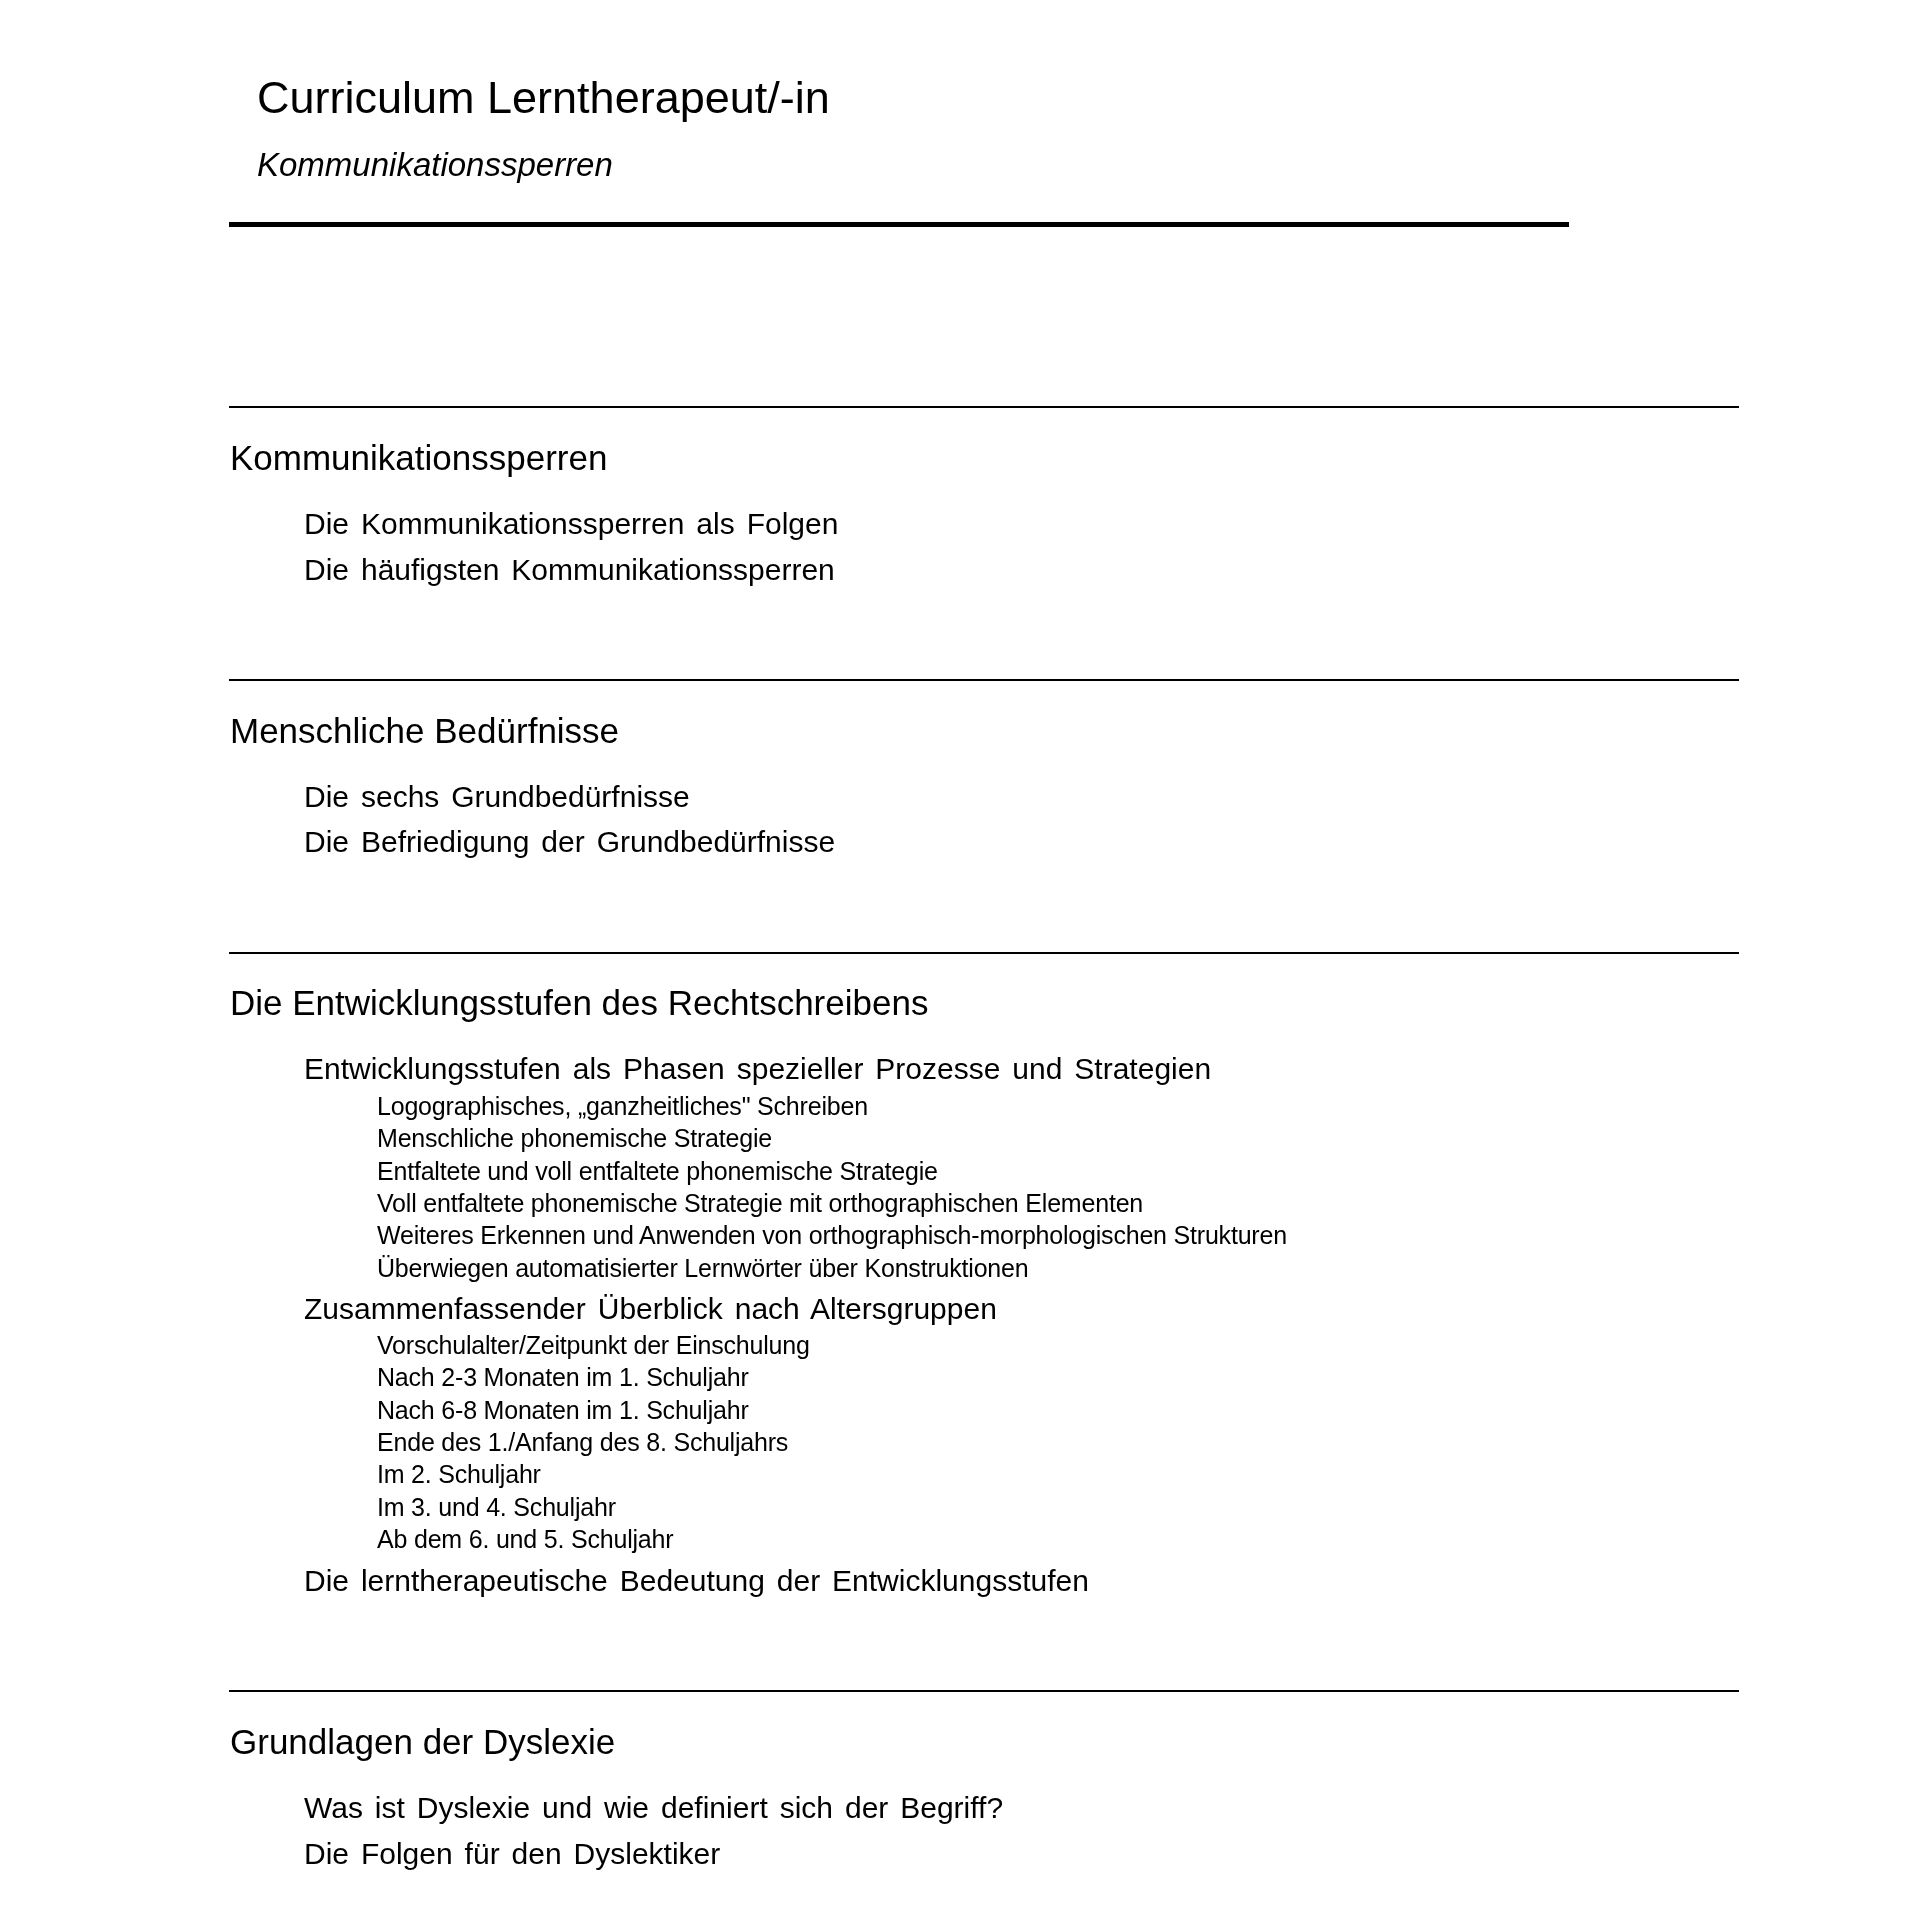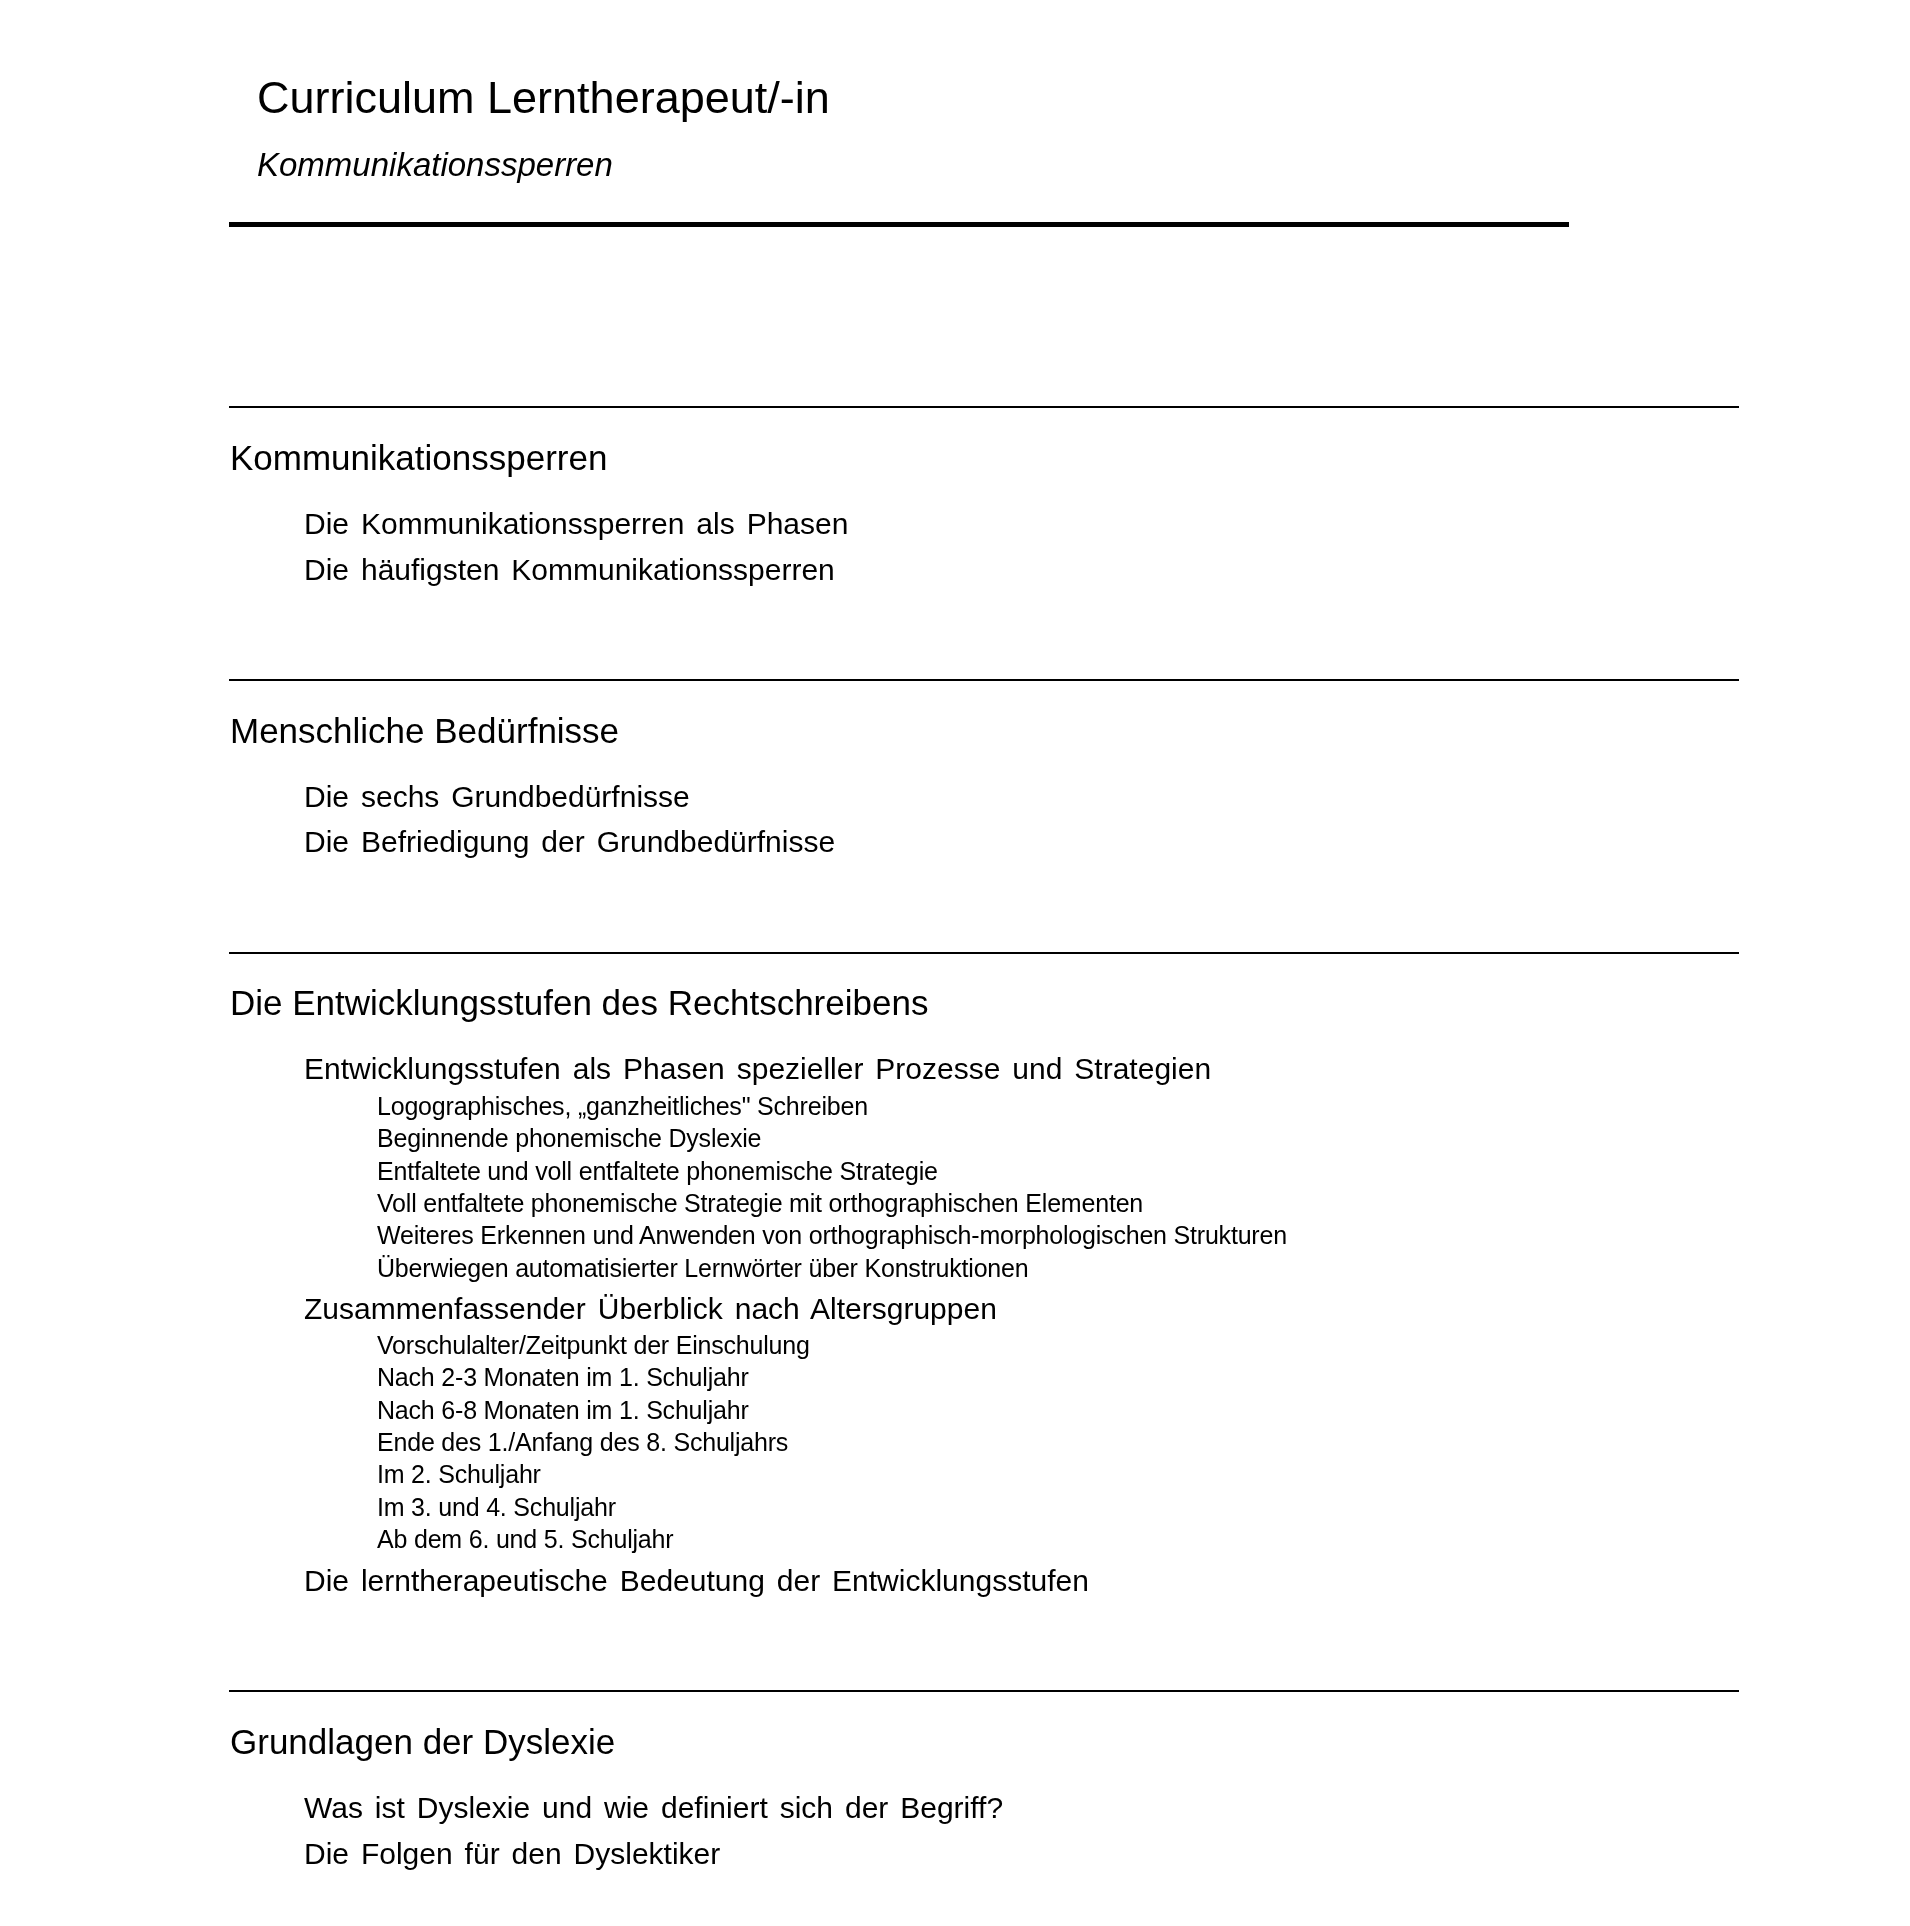--- a/index.html
+++ b/index.html
@@ -17,38 +17,38 @@
 </head>
 <body>
 
 <div class="abs title">Curriculum Lerntherapeut/-in</div>
 <div class="abs subtitle">Kommunikationssperren</div>
 <div class="hrule"></div>
 
 <div>
   <div class="srule" style="top:406px"></div>
   <div class="sec-title" style="top:440px">Kommunikationssperren</div>
-  <div class="l2" style="top:509px">Die Kommunikationssperren als Phasen</div>
+  <div class="l2" style="top:509px">Die Kommunikationssperren als Folgen</div>
   <div class="l2" style="top:555px">Die häufigsten Kommunikationssperren</div>
 </div>
 
 <div>
   <div class="srule" style="top:679px"></div>
   <div class="sec-title" style="top:713px">Menschliche Bedürfnisse</div>
   <div class="l2" style="top:782px">Die sechs Grundbedürfnisse</div>
   <div class="l2" style="top:827px">Die Befriedigung der Grundbedürfnisse</div>
 </div>
 
 <div>
   <div class="srule" style="top:952px"></div>
   <div class="sec-title" style="top:985px">Die Entwicklungsstufen des Rechtschreibens</div>
 
   <div class="l2" style="top:1054px">Entwicklungsstufen als Phasen spezieller Prozesse und Strategien</div>
   <div class="l3" style="top:1094px">Logographisches, „ganzheitliches" Schreiben</div>
-  <div class="l3" style="top:1126px">Beginnende phonemische Dyslexie</div>
+  <div class="l3" style="top:1126px">Menschliche phonemische Strategie</div>
   <div class="l3" style="top:1159px">Entfaltete und voll entfaltete phonemische Strategie</div>
   <div class="l3" style="top:1191px">Voll entfaltete phonemische Strategie mit orthographischen Elementen</div>
   <div class="l3" style="top:1223px">Weiteres Erkennen und Anwenden von orthographisch-morphologischen Strukturen</div>
   <div class="l3" style="top:1256px">Überwiegen automatisierter Lernwörter über Konstruktionen</div>
 
   <div class="l2" style="top:1294px">Zusammenfassender Überblick nach Altersgruppen</div>
   <div class="l3" style="top:1333px">Vorschulalter/Zeitpunkt der Einschulung</div>
   <div class="l3" style="top:1365px">Nach 2-3 Monaten im 1. Schuljahr</div>
   <div class="l3" style="top:1398px">Nach 6-8 Monaten im 1. Schuljahr</div>
   <div class="l3" style="top:1430px">Ende des 1./Anfang des 8. Schuljahrs</div>

